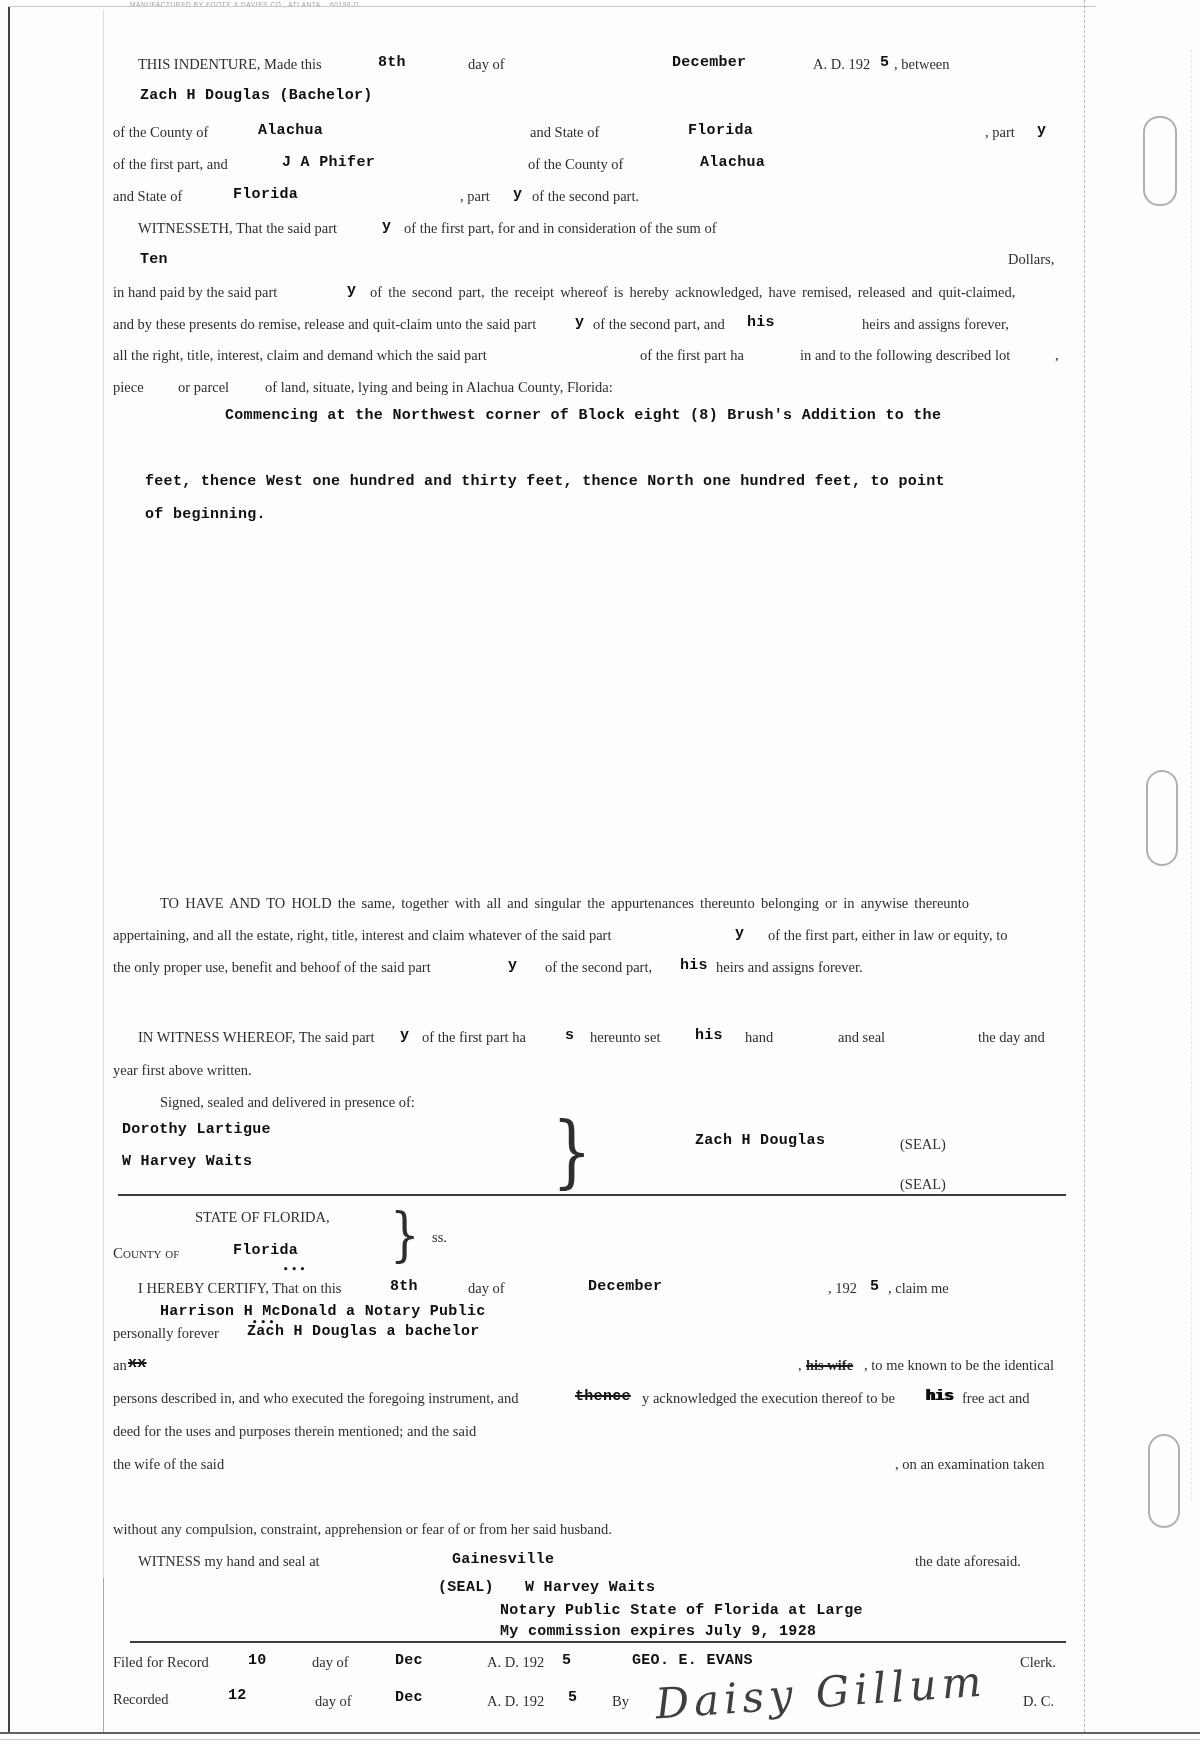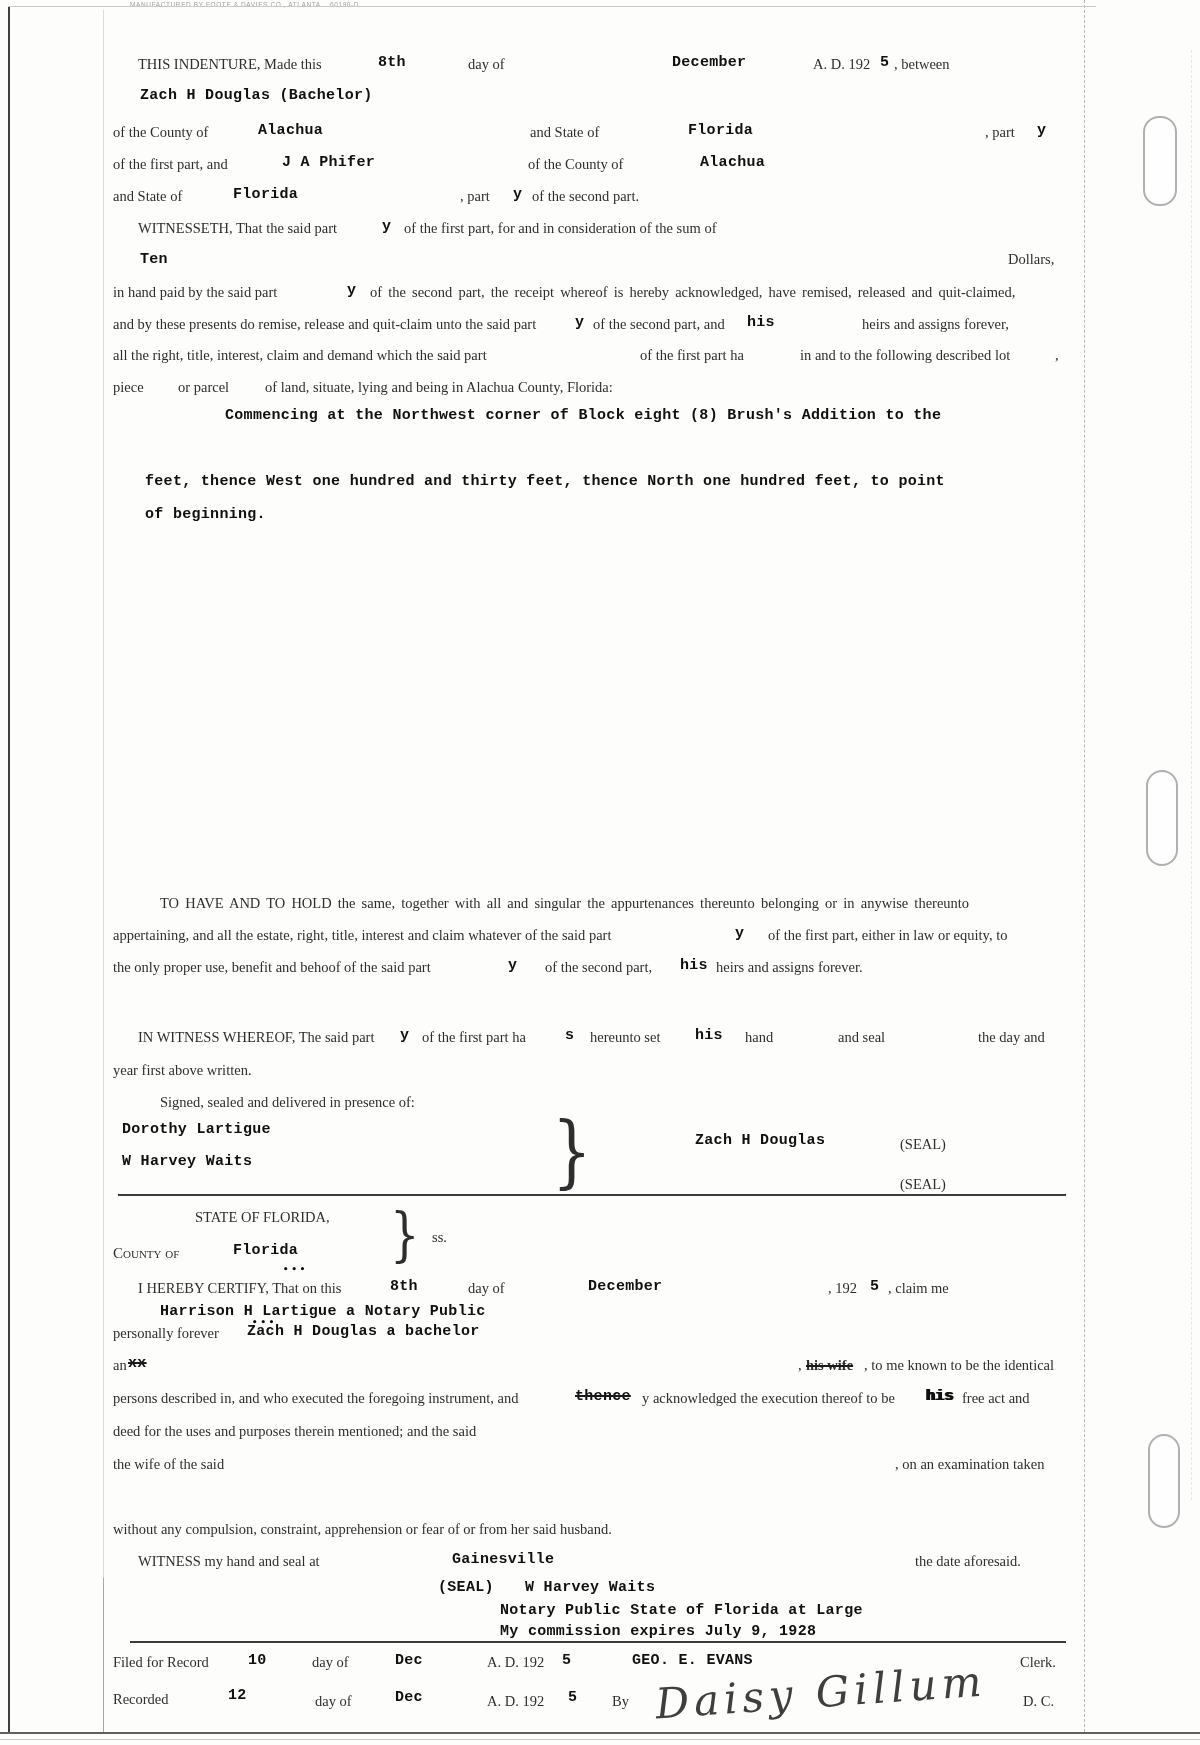--- a/index.html
+++ b/index.html
@@ -159,21 +159,21 @@
 
   <span class="dots" style="left:283px;top:1264px;">•••</span>
   <span class="p" style="left:138px;top:1281px;">I HEREBY CERTIFY, That on this</span>
   <span class="t" style="left:390px;top:1279px;">8th</span>
   <span class="p" style="left:468px;top:1281px;">day of</span>
   <span class="t" style="left:588px;top:1279px;">December</span>
   <span class="p" style="left:828px;top:1281px;">, 192</span>
   <span class="t" style="left:870px;top:1279px;">5</span>
   <span class="p" style="left:888px;top:1281px;">, claim me</span>
 
-  <span class="t" style="left:160px;top:1304px;">Harrison H Lartigue a Notary Public</span>
+  <span class="t" style="left:160px;top:1304px;">Harrison H McDonald a Notary Public</span>
   <span class="p" style="left:113px;top:1326px;">personally forever</span>
   <span class="dots" style="left:252px;top:1317px;">•••</span>
   <span class="t" style="left:247px;top:1324px;">Zach H Douglas a bachelor</span>
 
   <span class="p" style="left:113px;top:1358px;">an</span>
   <span class="t strike" style="left:128px;top:1356px;">xx</span>
   <span class="p" style="left:798px;top:1358px;">,</span>
   <span class="p strike" style="left:806px;top:1358px;font-weight:bold;">his wife</span>
   <span class="p" style="left:864px;top:1358px;">, to me known to be the identical</span>
 

